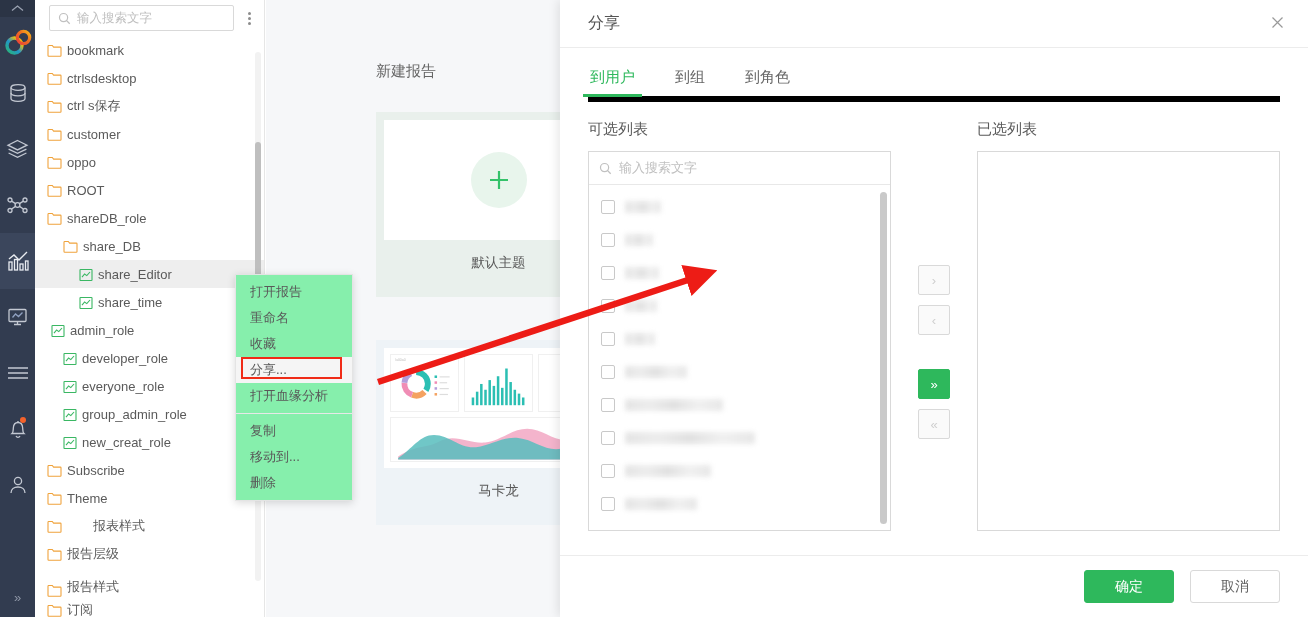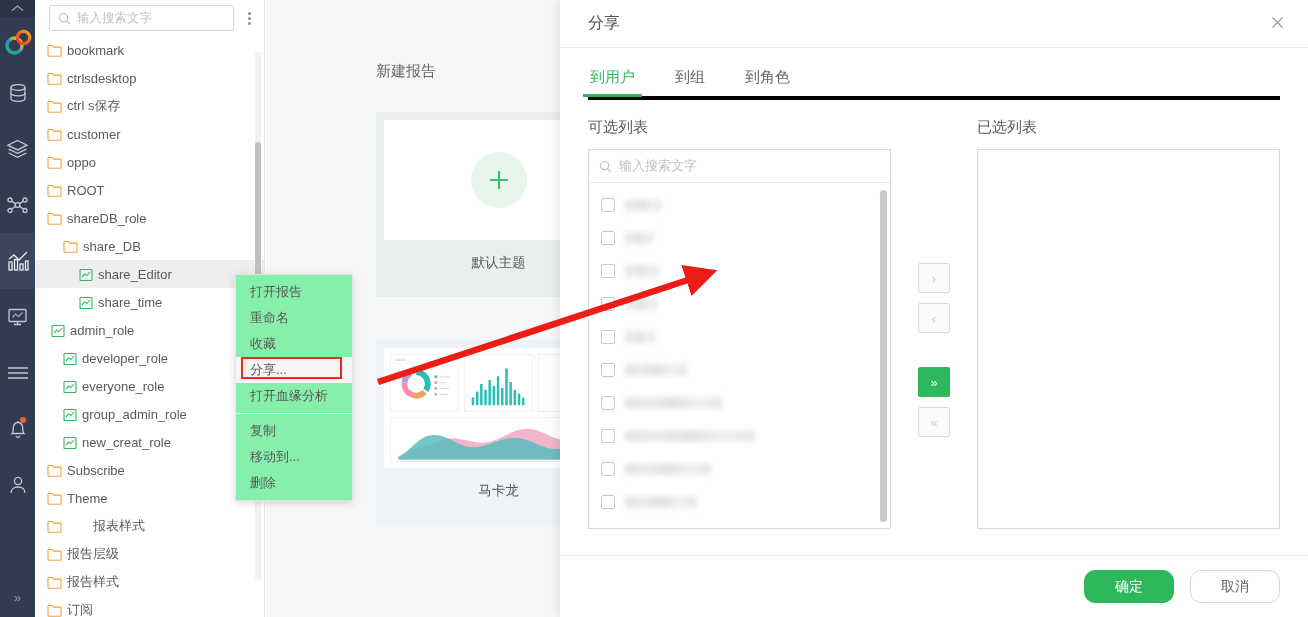--- a/index.html
+++ b/index.html
@@ -128,21 +128,21 @@
     display:flex; flex-direction:column;
   }
   .dlg-head {
     height: 48px; border-bottom:1px solid #ececec;
     display:flex; align-items:center; padding: 0 20px 0 28px;
   }
   .dlg-title { font-size: 16px; color: #555; flex:1; }
   .dlg-close { color:#999; font-size:17px; cursor:pointer; line-height:1; padding: 4px; }
 
   .dlg-body { flex:1; padding: 0 28px; position:relative; }
-  .tabs { display:flex; gap: 36px; padding-top: 14px; border-bottom:4px solid #000000; }
+  .tabs { display:flex; gap: 36px; padding-top: 14px; border-bottom:6px solid #000000; }
   .tab { font-size: 15px; color:#666; padding: 6px 2px 9px 2px; cursor:pointer; position:relative;}
   .tab.active { color:#2eb85c; }
   .tab.active::after {
     content:""; position:absolute; left:-5px; right:-5px; bottom:-1px; height:3px; background:#2eb85c;
   }
 
   .transfer { display:flex; margin-top: 18px; }
   .tr-col { width: 310px; }
   .tr-title { font-size: 15px; color:#595959; margin-bottom: 12px; }
   .tr-box { border:1px solid #d9d9d9; height: 380px; position:relative; background:#fff; }
@@ -170,21 +170,21 @@
     display:flex; align-items:center; justify-content:center; border-radius:2px; font-size:13px; cursor:pointer;
   }
   .xbtn.primary { background:#2eb85c; border-color:#2eb85c; color:#fff; }
   .xbtn.gap { margin-top: 24px; }
 
   .dlg-foot {
     height: 62px; border-top:1px solid #ececec;
     display:flex; align-items:center; justify-content:flex-end; gap: 16px; padding-right: 28px;
   }
   .btn {
-    min-width: 90px; height: 33px; border-radius:11px; font-size:14px; cursor:pointer;
+    min-width: 90px; height: 33px; border-radius:3px; font-size:14px; cursor:pointer;
     display:flex; align-items:center; justify-content:center;
   }
   .btn-ok { background:#2eb85c; color:#fff; border:1px solid #2eb85c; }
   .btn-cancel { background:#fff; color:#5f5f5f; border:1px solid #d9d9d9; }
 
   
   .arrow-layer { position:absolute; inset:0; z-index: 90; pointer-events:none; }
 </style>
 </head>
 <body>
@@ -414,21 +414,21 @@
               <path d="M1 11.5V2.2c0-.4.3-.7.7-.7h3.6l1.3 1.6h6.7c.4 0 .7.3.7.7v7.7c0 .4-.3.7-.7.7H1.7c-.4 0-.7-.3-.7-.7z"></path>
             </svg></span>
           <span class="lbl">报表样式</span>
         </div>
         <div class="tree-node" style="padding-left: 12px;">
           <span class="folder-ico"><svg width="15" height="13" viewBox="0 0 15 13" fill="none" stroke="#f0a33c" stroke-width="1.1">
               <path d="M1 11.5V2.2c0-.4.3-.7.7-.7h3.6l1.3 1.6h6.7c.4 0 .7.3.7.7v7.7c0 .4-.3.7-.7.7H1.7c-.4 0-.7-.3-.7-.7z"></path>
             </svg></span>
           <span class="lbl">报告层级</span>
         </div>
-        <div class="tree-node" style="padding-left: 12px;">
+        <div class="tree-node" style="padding-left: 12px; align-items: flex-end;">
           <span class="folder-ico"><svg width="15" height="13" viewBox="0 0 15 13" fill="none" stroke="#f0a33c" stroke-width="1.1">
               <path d="M1 11.5V2.2c0-.4.3-.7.7-.7h3.6l1.3 1.6h6.7c.4 0 .7.3.7.7v7.7c0 .4-.3.7-.7.7H1.7c-.4 0-.7-.3-.7-.7z"></path>
             </svg></span>
           <span class="lbl">报告样式</span>
         </div>
         <div class="tree-node" style="padding-left: 12px;">
           <span class="folder-ico"><svg width="15" height="13" viewBox="0 0 15 13" fill="none" stroke="#f0a33c" stroke-width="1.1">
               <path d="M1 11.5V2.2c0-.4.3-.7.7-.7h3.6l1.3 1.6h6.7c.4 0 .7.3.7.7v7.7c0 .4-.3.7-.7.7H1.7c-.4 0-.7-.3-.7-.7z"></path>
             </svg></span>
           <span class="lbl">订阅</span>

